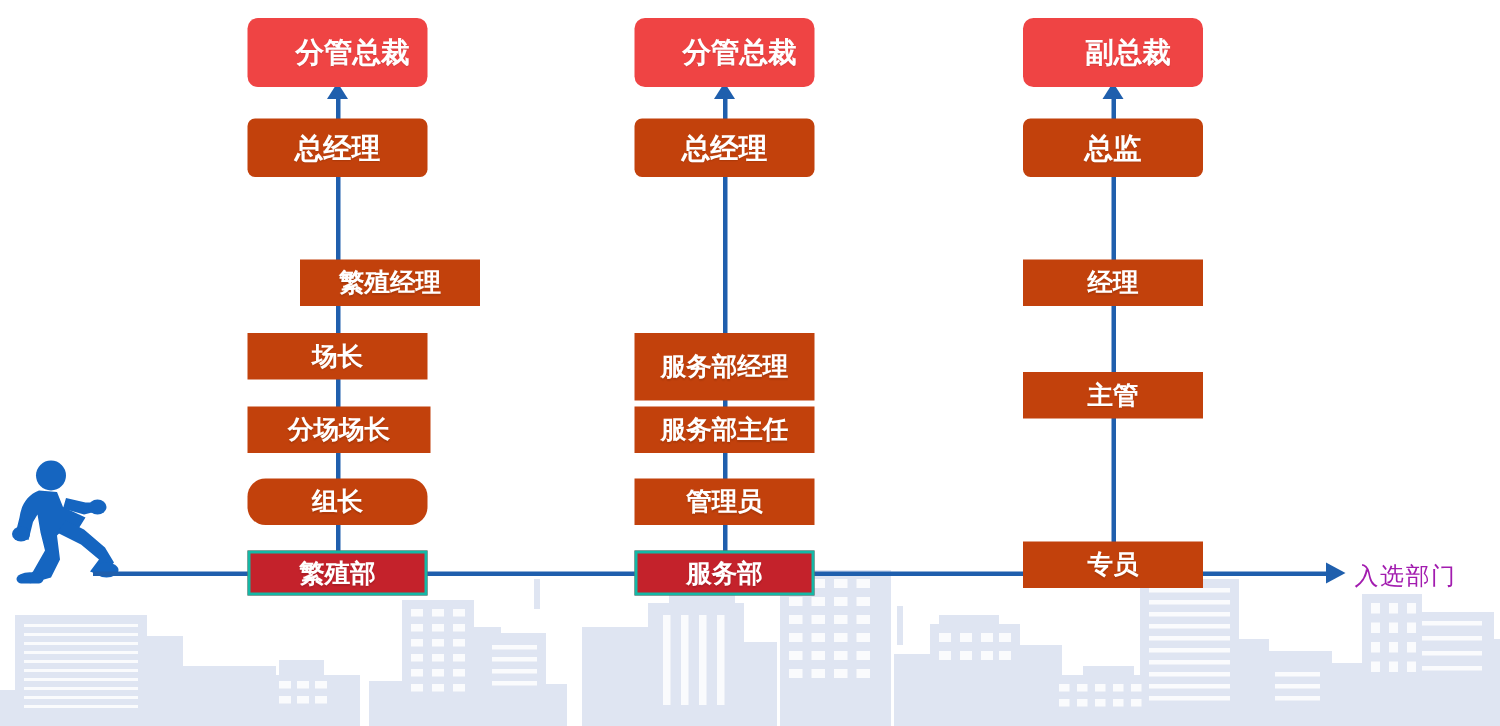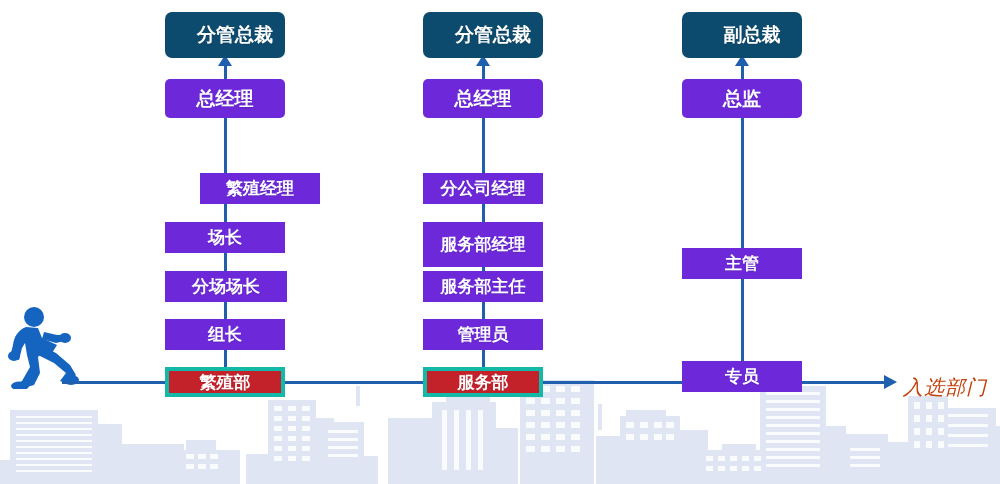--- a/index.html
+++ b/index.html
@@ -34,25 +34,24 @@
   }
   .axis-arrow {
     position: absolute;
     width: 0; height: 0;
     border-top: 7px solid transparent;
     border-bottom: 7px solid transparent;
     border-left: 13px solid #1F5FAD;
   }
   .axis-label {
     position: absolute;
-    font-size: 20px;
-    color: #c2410c;
+    font-size: 16px;
+    color: #a21caf;
     white-space: nowrap;
     letter-spacing: 1px;
-    font-style: italic;
   }
 
   
   .column { position: absolute; top: 0; height: 484px; }
 
   .stem {
     position: absolute;
     width: 3px;
     background: #1F5FAD;
   }
@@ -67,23 +66,23 @@
   .node {
     position: absolute;
     display: flex;
     align-items: center;
     justify-content: center;
     color: #ffffff;
     font-weight: bold;
     white-space: nowrap;
     text-shadow: 0 1px 1px rgba(0,0,0,0.12);
   }
-  .node.blue   { background: #6d28d9; }
-  .node.top    { background: #0c4a6e; border-radius: 7px; padding-left: 20px; }
-  .node.red    { background: #C4222B; border: 4px solid #14b8a6; }
+  .node.blue   { background: #c2410c; }
+  .node.top    { background: #ef4444; border-radius: 7px; padding-left: 20px; }
+  .node.red    { background: #C4222B; border: 2px solid #14b8a6; }
 
   
   #person { position: absolute; left: 8px; top: 305px; }
 </style>
 </head>
 <body>
 
 <div id="canvas">
 
   <svg id="cityscape" viewBox="0 0 1000 110" preserveAspectRatio="none">
@@ -290,41 +289,38 @@
       </div>
     <div class="node blue" style="left:0; top:173px; width:120px; height:31px;  font-size:17px;margin-left:35px;">
         <span>繁殖经理</span>
       </div>
     <div class="node blue" style="left:0; top:222px; width:120px; height:31px;  font-size:17px;">
         <span>场长</span>
       </div>
     <div class="node blue" style="left:0; top:271px; width:122px; height:31px;  font-size:17px;">
         <span>分场场长</span>
       </div>
-    <div class="node blue" style="left:0; top:319px; width:120px; height:31px;  font-size:17px;">
+    <div class="node blue" style="left:0; top:319px; width:120px; height:31px;  font-size:17px;border-radius:12px;">
         <span>组长</span>
       </div>
     <div class="node red" style="left:0; top:367px; width:120px; height:30px; font-size:17px;">
         <span>繁殖部</span>
       </div>
   </div>
 
   <div class="column" style="left:423px; width:120px;">
     <div class="stem" style="left:58.5px; top:62px;  height:310px;"></div>
     <div class="stem-arrow" style="left:53px; top:55px;"></div>
 
     <div class="node top" style="left:0; top:12px;  width:120px; height:46px;  font-size:19px;">
         <span>分管总裁</span>
       </div>
     <div class="node blue" style="left:0; top:79px;  width:120px; height:39px;  font-size:19px; border-radius:5px;">
         <span>总经理</span>
       </div>
-    <div class="node blue" style="left:0; top:173px; width:120px; height:31px;  font-size:17px;">
-        <span>分公司经理</span>
-      </div>
     <div class="node blue" style="left:0; top:222px; width:120px; height:45px;  font-size:17px;">
         <span>服务部经理</span>
       </div>
     <div class="node blue" style="left:0; top:271px; width:120px; height:31px;  font-size:17px;justify-content:center;">
         <span>服务部主任</span>
       </div>
     <div class="node blue" style="left:0; top:319px; width:120px; height:31px;  font-size:17px;">
         <span>管理员</span>
       </div>
     <div class="node red" style="left:0; top:367px; width:120px; height:30px; font-size:17px;">
@@ -335,20 +331,23 @@
   <div class="column" style="left:682px; width:120px;">
     <div class="stem" style="left:58.5px; top:62px;  height:310px;"></div>
     <div class="stem-arrow" style="left:53px; top:55px;"></div>
 
     <div class="node top" style="left:0; top:12px;  width:120px; height:46px;  font-size:19px;">
         <span>副总裁</span>
       </div>
     <div class="node blue" style="left:0; top:79px;  width:120px; height:39px;  font-size:19px; border-radius:5px;">
         <span>总监</span>
       </div>
+    <div class="node blue" style="left:0; top:173px; width:120px; height:31px;  font-size:17px;">
+        <span>经理</span>
+      </div>
     <div class="node blue" style="left:0; top:248px; width:120px; height:31px;  font-size:17px;">
         <span>主管</span>
       </div>
     <div class="node blue" style="left:0; top:319px; width:120px; height:31px;  font-size:17px;margin-top:42px;">
         <span>专员</span>
       </div>
   </div>
 
 </div>
 

